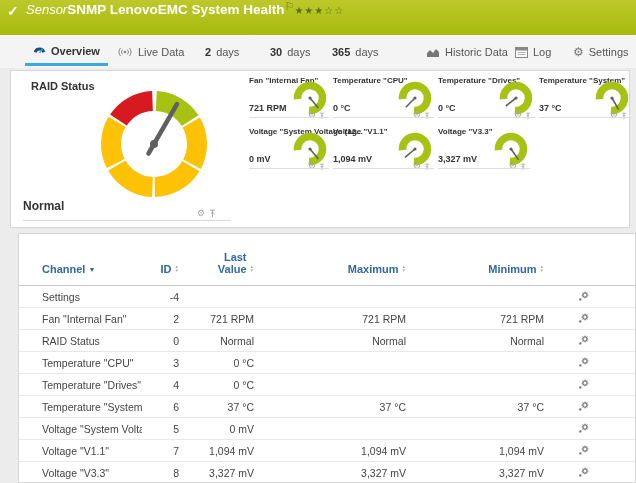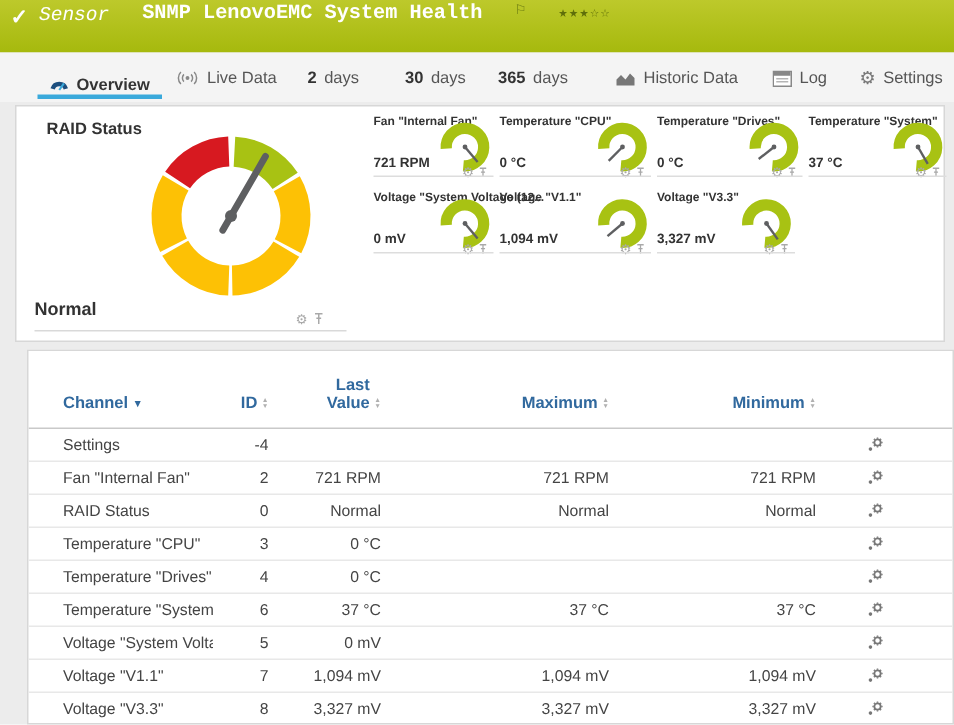--- a/index.html
+++ b/index.html
@@ -3,21 +3,21 @@
 <meta charset="utf-8">
 <style>
   * { margin:0; padding:0; box-sizing:border-box; }
   html,body { width:636px; height:483px; }
   body { font-family:"Liberation Sans", sans-serif; background:#ececec; position:relative; overflow:hidden; }
 
   
   .topbar { position:absolute; left:0; top:0; width:636px; height:35px;
             background:linear-gradient(#bdc92b,#a6b90d); }
   .topbar .check { position:absolute; left:7px; top:3px; color:#fff; font-size:14px; font-weight:bold; }
-  .topbar-row { position:absolute; left:26px; top:2px; display:flex; align-items:center; gap:22px; white-space:nowrap;font-family:Liberation Mono, monospace; }
+  .topbar-row { position:absolute; left:26px; top:2px; display:flex; align-items:flex-end; gap:0; white-space:nowrap; }
   .sensor-kind { color:#fff; font-style:italic; font-size:13px; }
   .topbar-title { color:#fff; font-weight:bold; font-size:13.5px; }
   .flag { color:#6d7d12; font-size:11px; position:relative; top:-4px; }
   .stars { color:#5f6e0a; font-size:10px; letter-spacing:1px; position:relative; top:-1px; }
   .status-ok { position:absolute; left:27px; top:20px; color:#fff; font-weight:bold; font-size:8.5px; letter-spacing:.5px;margin-top:30px; }
 
   
   .tabbar { position:absolute; left:0; top:35px; width:636px; height:33px; background:#f4f4f4; }
   .tab { position:absolute; top:3px; height:28px; display:flex; align-items:center; gap:5px;
          font-size:11px; color:#555; cursor:pointer; white-space:nowrap; }
@@ -69,21 +69,21 @@
   <div class="topbar-row">
     <span class="sensor-kind">Sensor</span>
     <span class="topbar-title">SNMP LenovoEMC System Health</span>
     <span class="flag">⚐</span>
     <span class="stars" id="stars">★★★☆☆</span>
   </div>
   <span class="status-ok">OK</span>
 </div>
 
 <div class="tabbar" id="tabbar">
-    <div class="tab active" style="left: 25px; align-items: flex-end;">
+    <div class="tab active" style="left: 25px;">
     <span class="ticon">
         <svg width="13" height="11" viewBox="0 0 13 11">
           <path d="M2.1 7.3 A4.6 4.6 0 0 1 10.9 7.3" fill="none" stroke="#1c4e7e" stroke-width="3"></path>
           <line x1="6.5" y1="8" x2="9.6" y2="3.6" stroke="#3aa9db" stroke-width="1.4"></line>
         </svg>
       </span>
 
     <span class="lbl">Overview</span>
   </div>
     <div class="tab" style="left: 117px;">
@@ -104,21 +104,21 @@
     <div class="tab" style="left: 270px;">
 
     <span class="num">30</span>
     <span class="lbl">days</span>
   </div>
     <div class="tab" style="left: 332px;">
 
     <span class="num">365</span>
     <span class="lbl">days</span>
   </div>
-    <div class="tab" style="left: 410px;">
+    <div class="tab" style="left: 426px;">
     <span class="ticon">
         <svg width="14" height="11" viewBox="0 0 14 11">
           <path d="M1 10 V6 L4 3 L7 6 L10 2 L13 5 V10 Z" fill="#777"></path>
         </svg>
       </span>
 
     <span class="lbl">Historic Data</span>
   </div>
     <div class="tab" style="left: 515px;">
     <span class="ticon">

